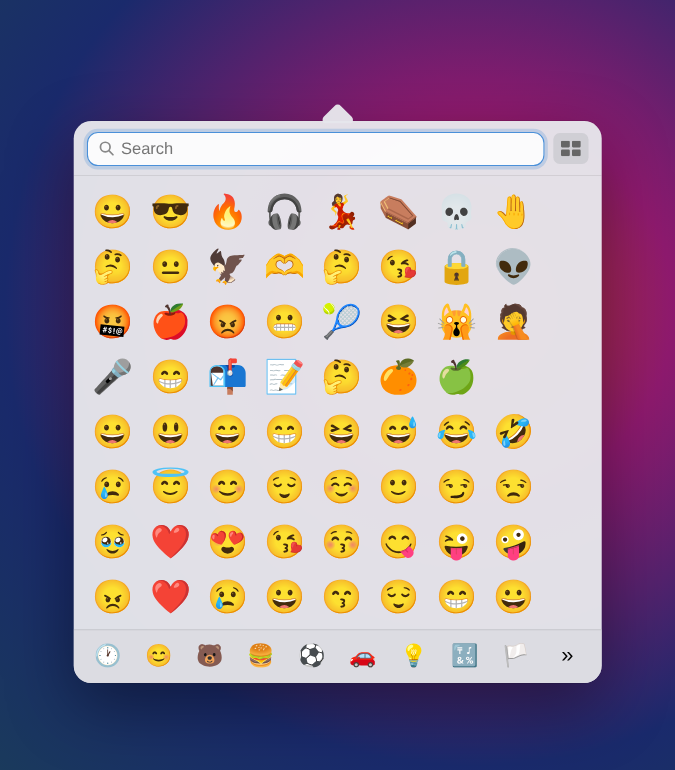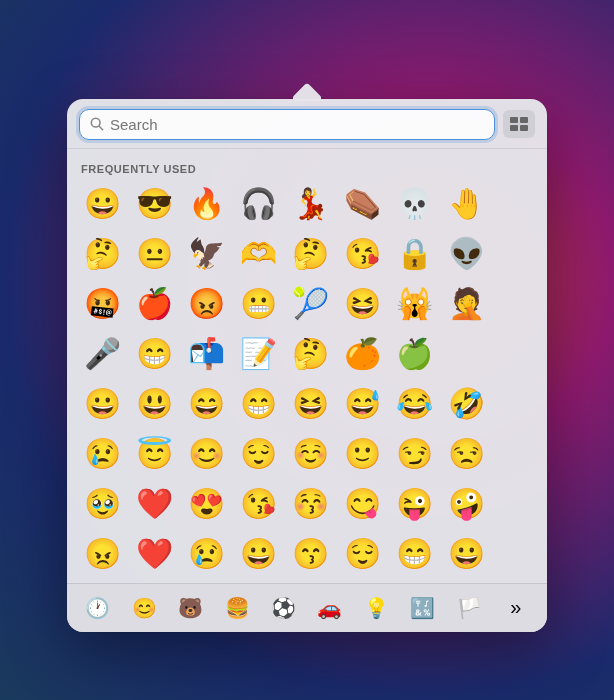--- a/index.html
+++ b/index.html
@@ -174,21 +174,20 @@
           <rect x="0" y="0" width="8" height="6" rx="1" fill="#666"></rect>
           <rect x="10" y="0" width="8" height="6" rx="1" fill="#666"></rect>
           <rect x="0" y="8" width="8" height="6" rx="1" fill="#666"></rect>
           <rect x="10" y="8" width="8" height="6" rx="1" fill="#666"></rect>
         </svg>
       </div>
     </div>
 
     <div class="emoji-content">
 
-      <div class="section-label">FREQUENTLY USED</div>
       <div class="emoji-grid" id="freq-grid">
           <div class="emoji-cell">😀</div>
           <div class="emoji-cell">😎</div>
           <div class="emoji-cell">🔥</div>
           <div class="emoji-cell">🎧</div>
           <div class="emoji-cell">💃</div>
           <div class="emoji-cell">⚰️</div>
           <div class="emoji-cell">💀</div>
           <div class="emoji-cell">🤚</div>
           <div class="emoji-cell">🤔</div>

